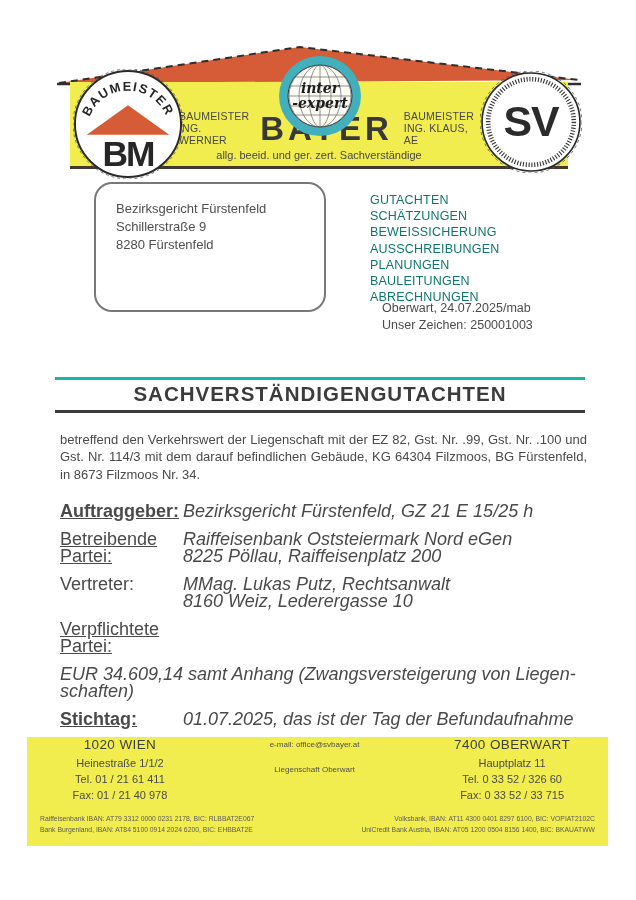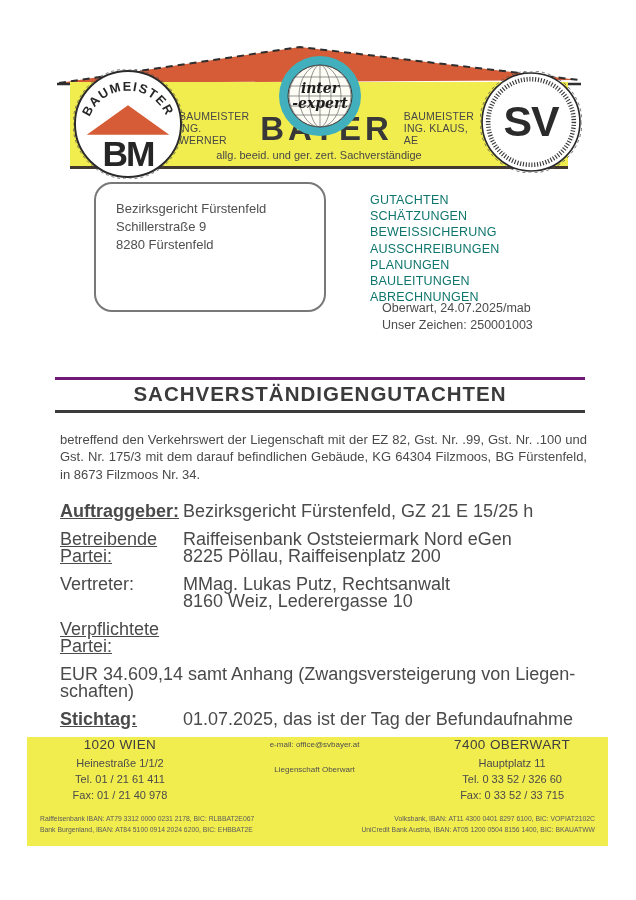--- a/index.html
+++ b/index.html
@@ -27,33 +27,33 @@
   .addr-box .al{margin-left:20px;font-size:13px;line-height:1.38;color:#4f4f4f;}
   .addr-box .al:first-child{margin-top:16px;}
 
   
   .services{position:absolute;left:370px;top:192px;font-size:12.5px;line-height:16.2px;
             letter-spacing:0.2px;color:#0f766e;}
   .meta{position:absolute;left:370px;top:300px;font-size:12.5px;line-height:17px;color:#4c4c4c;margin-left:12px;}
 
   
   .title-band{position:absolute;left:55px;top:377px;width:530px;
-              border-top:3px solid #701a75;border-bottom:3px solid #3b3b3b;
+              border-top:3px solid #14b8a6;border-bottom:3px solid #3b3b3b;
               padding:2px 0 4px 0;text-align:center;
               font-size:20.5px;font-weight:bold;letter-spacing:1px;color:#3b3b3b;}
 
   
   .intro{position:absolute;left:60px;top:431px;width:527px;margin:0;
          font-size:13px;line-height:17.3px;text-align:justify;color:#4a4a4a;}
 
   
   .fields{position:absolute;left:60px;top:503px;width:530px;font-size:18px;}
   .frow{display:flex;margin-bottom:11px;line-height:17px;}
   .frow .lab{width:123px;flex:none;color:#4a4a4a;}
-  .frow .val{flex:1;color:#4a4a4a;}
+  .frow .val{flex:1;color:#4a4a4a;font-style:italic;}
   .u{text-decoration:underline;}
   .b{font-weight:bold;}
 
   
   .footer{position:absolute;left:27px;top:737px;width:581px;height:109px;background:#f1ed4f;}
   .fcols{display:flex;}
   .fcol{text-align:center;}
   .fcol.c1{width:32%;} .fcol.c2{width:35%;} .fcol.c3{width:33%;}
   .fcity{font-size:13.5px;color:#3e3e3e;margin-bottom:4px;letter-spacing:0.4px;}
   .fline{font-size:11px;color:#4a4a4a;line-height:1.45;}
@@ -156,21 +156,21 @@
     <div>ABRECHNUNGEN</div>
   </div>
 
   <div class="meta">
     <div>Oberwart, 24.07.2025/mab</div>
     <div>Unser Zeichen: 250001003</div>
   </div>
 
   <div class="title-band">SACHVERSTÄNDIGENGUTACHTEN</div>
 
-  <p class="intro">betreffend den Verkehrswert der Liegenschaft mit der EZ 82, Gst. Nr. .99, Gst. Nr. .100 und Gst. Nr. 175/3 mit dem darauf befindlichen Gebäude, KG 64304 Filzmoos, BG Fürstenfeld, in 8673 Filzmoos Nr. 34.</p>
+  <p class="intro">betreffend den Verkehrswert der Liegenschaft mit der EZ 82, Gst. Nr. .99, Gst. Nr. .100 und Gst. Nr. 114/3 mit dem darauf befindlichen Gebäude, KG 64304 Filzmoos, BG Fürstenfeld, in 8673 Filzmoos Nr. 34.</p>
 
   <div class="fields">
 
     <div class="frow">
       <div class="lab b u">Auftraggeber:</div>
       <div class="val">
         <div>Bezirksgericht Fürstenfeld, GZ 21 E 15/25 h</div>
       </div>
     </div>
 

